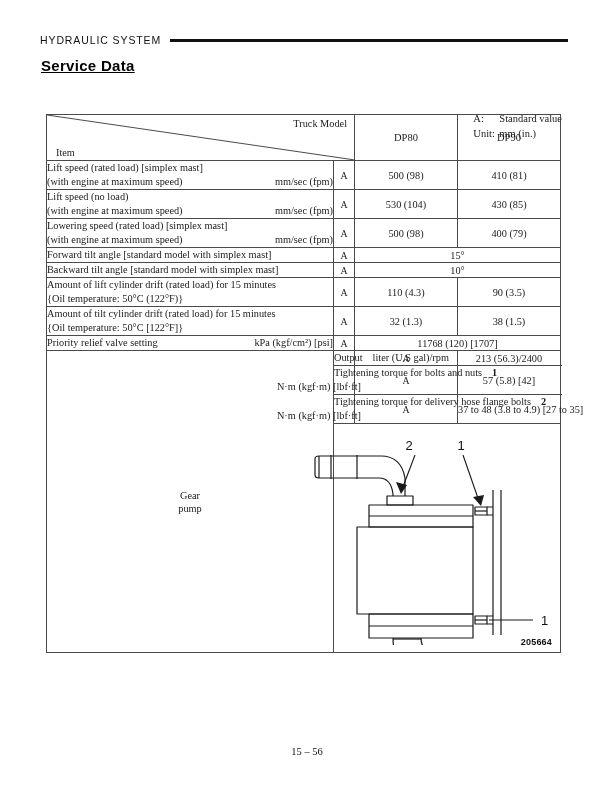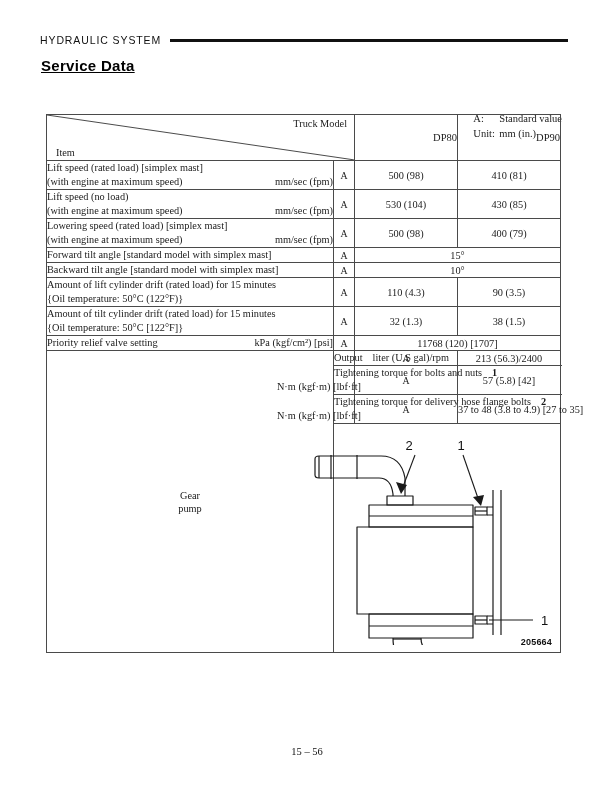--- a/index.html
+++ b/index.html
@@ -105,21 +105,21 @@
     font-size: 10.3px;
     white-space: nowrap;
   }
   .hdr-split .item-label {
     position: absolute;
     left: 9px;
     bottom: 2px;
     font-size: 10.3px;
   }
   .hdr-model {
-    text-align: right;
+    text-align: center;
     font-size: 10.5px;
   }
 
   
   .item-cell {
     padding: 4px 8px 4px 9px;
     line-height: 14px;
   }
   .item-line {
     display: flex;

